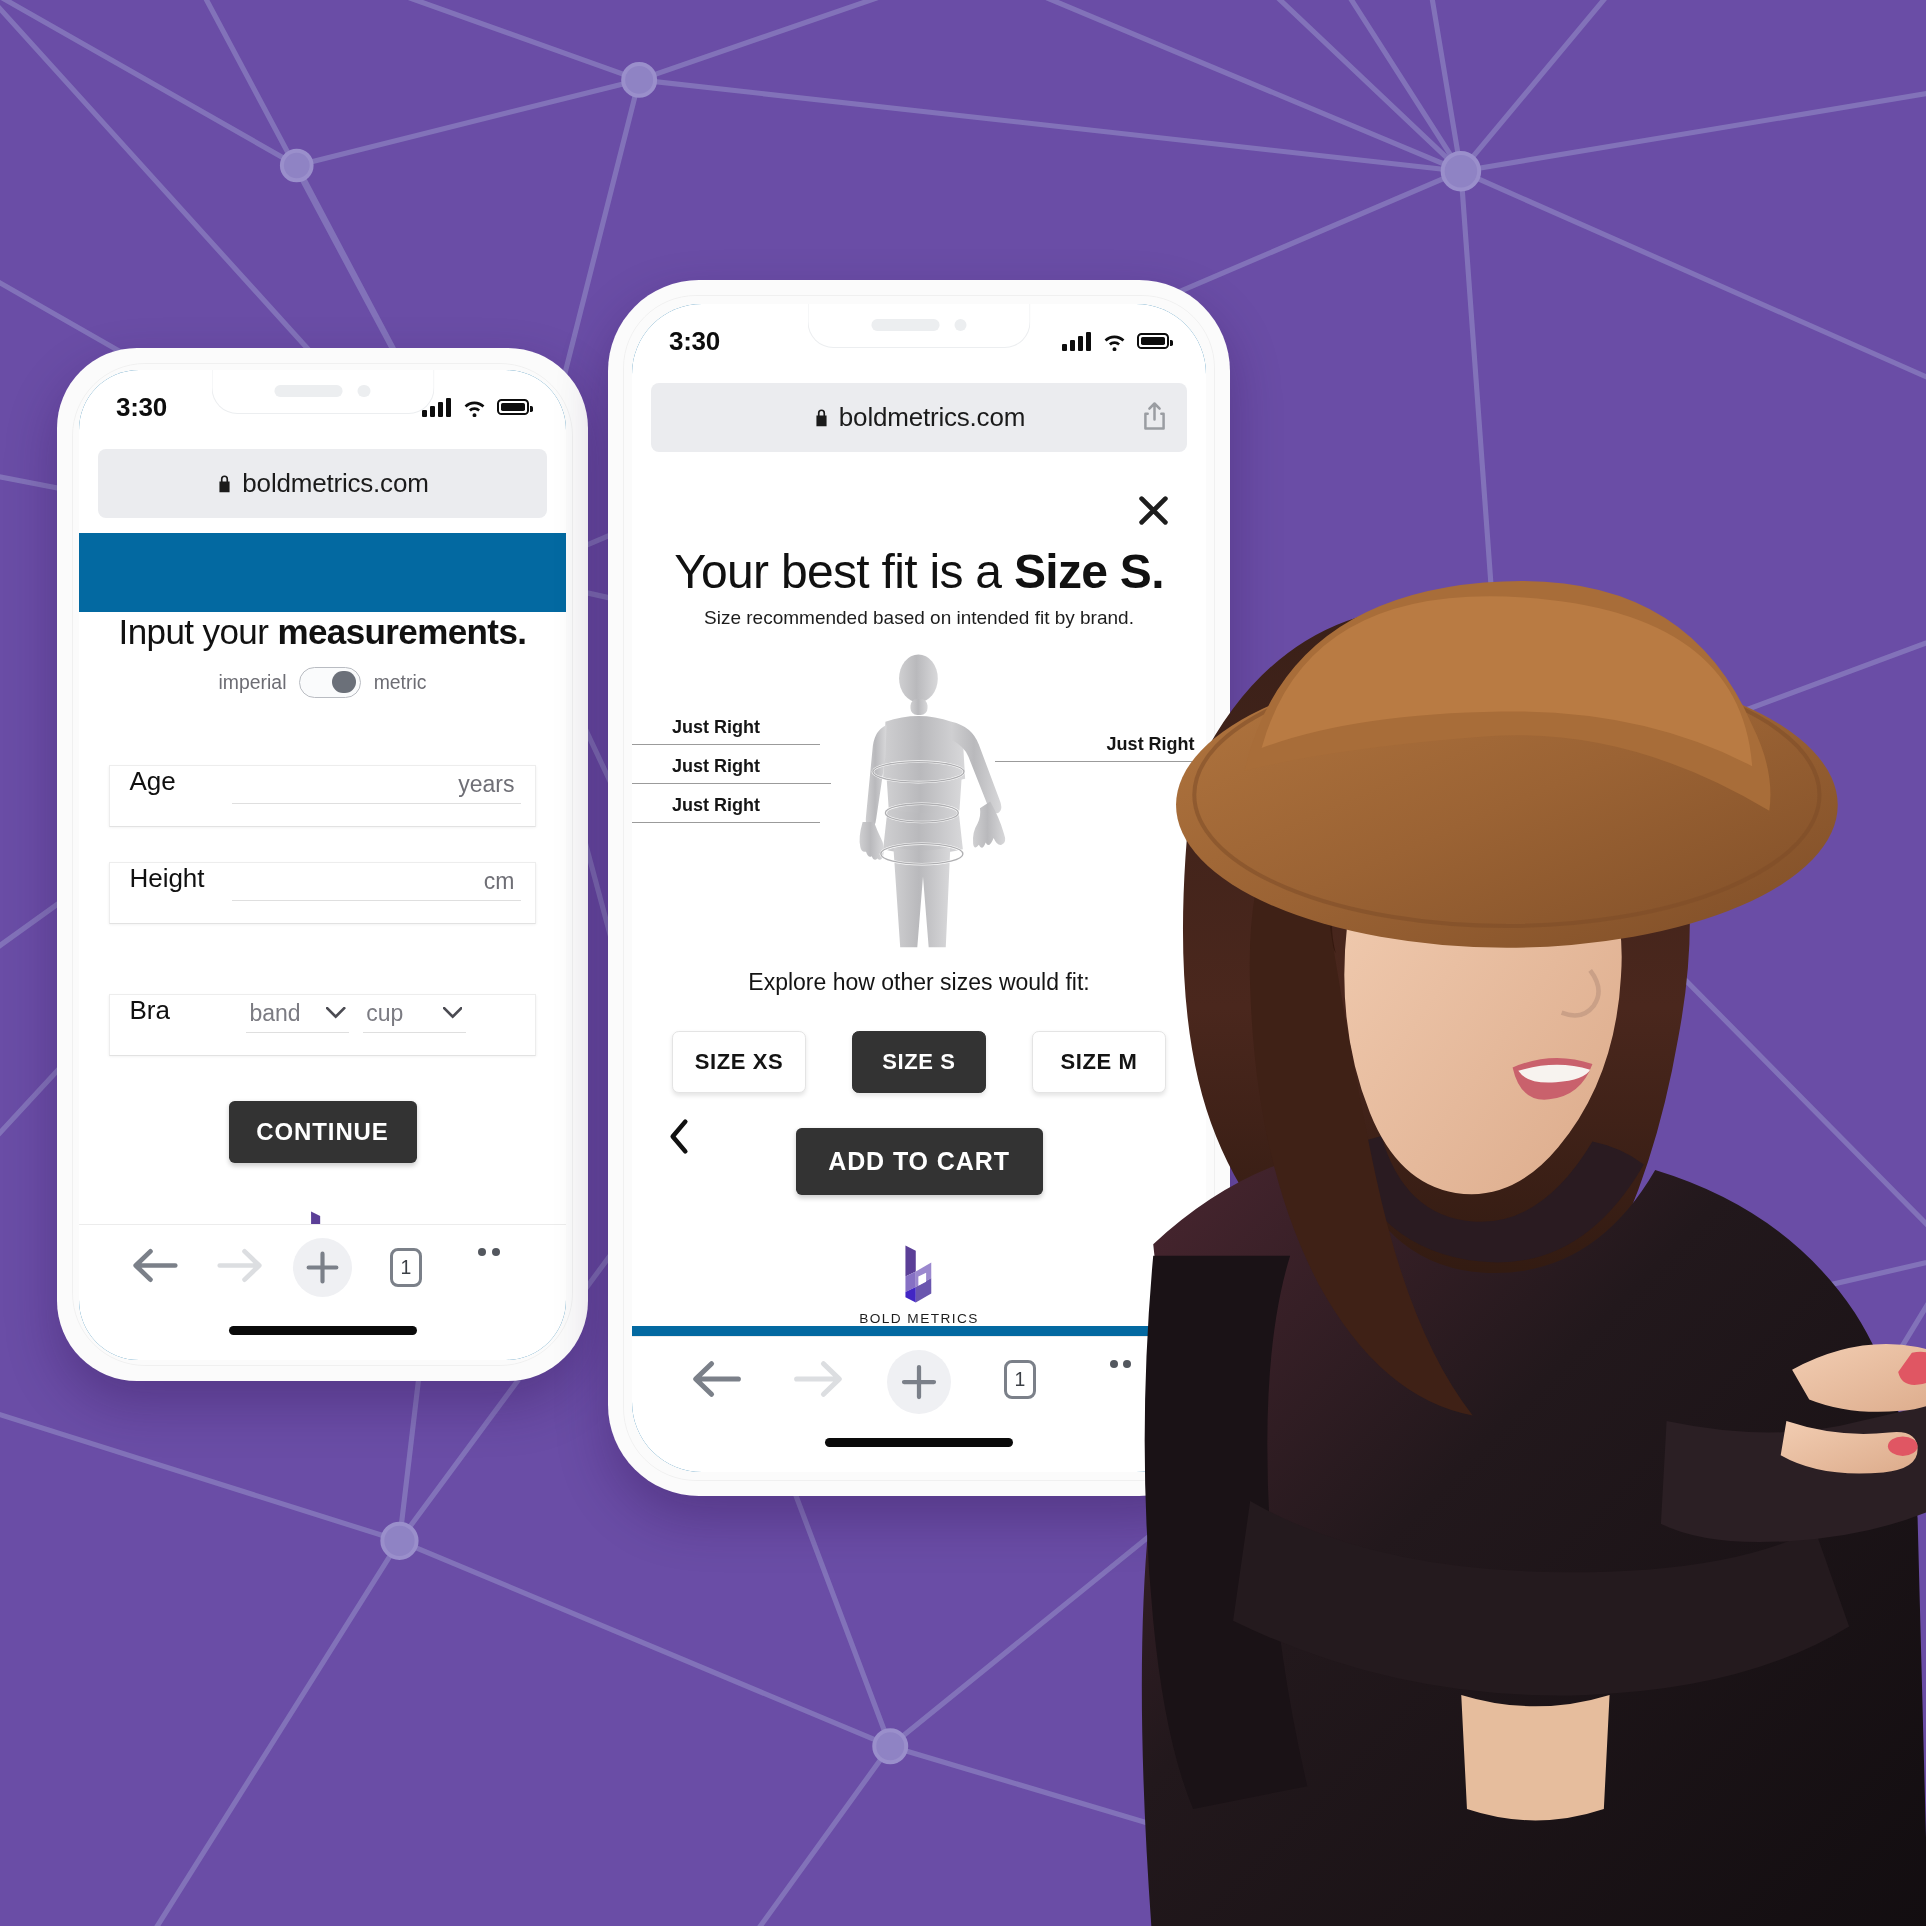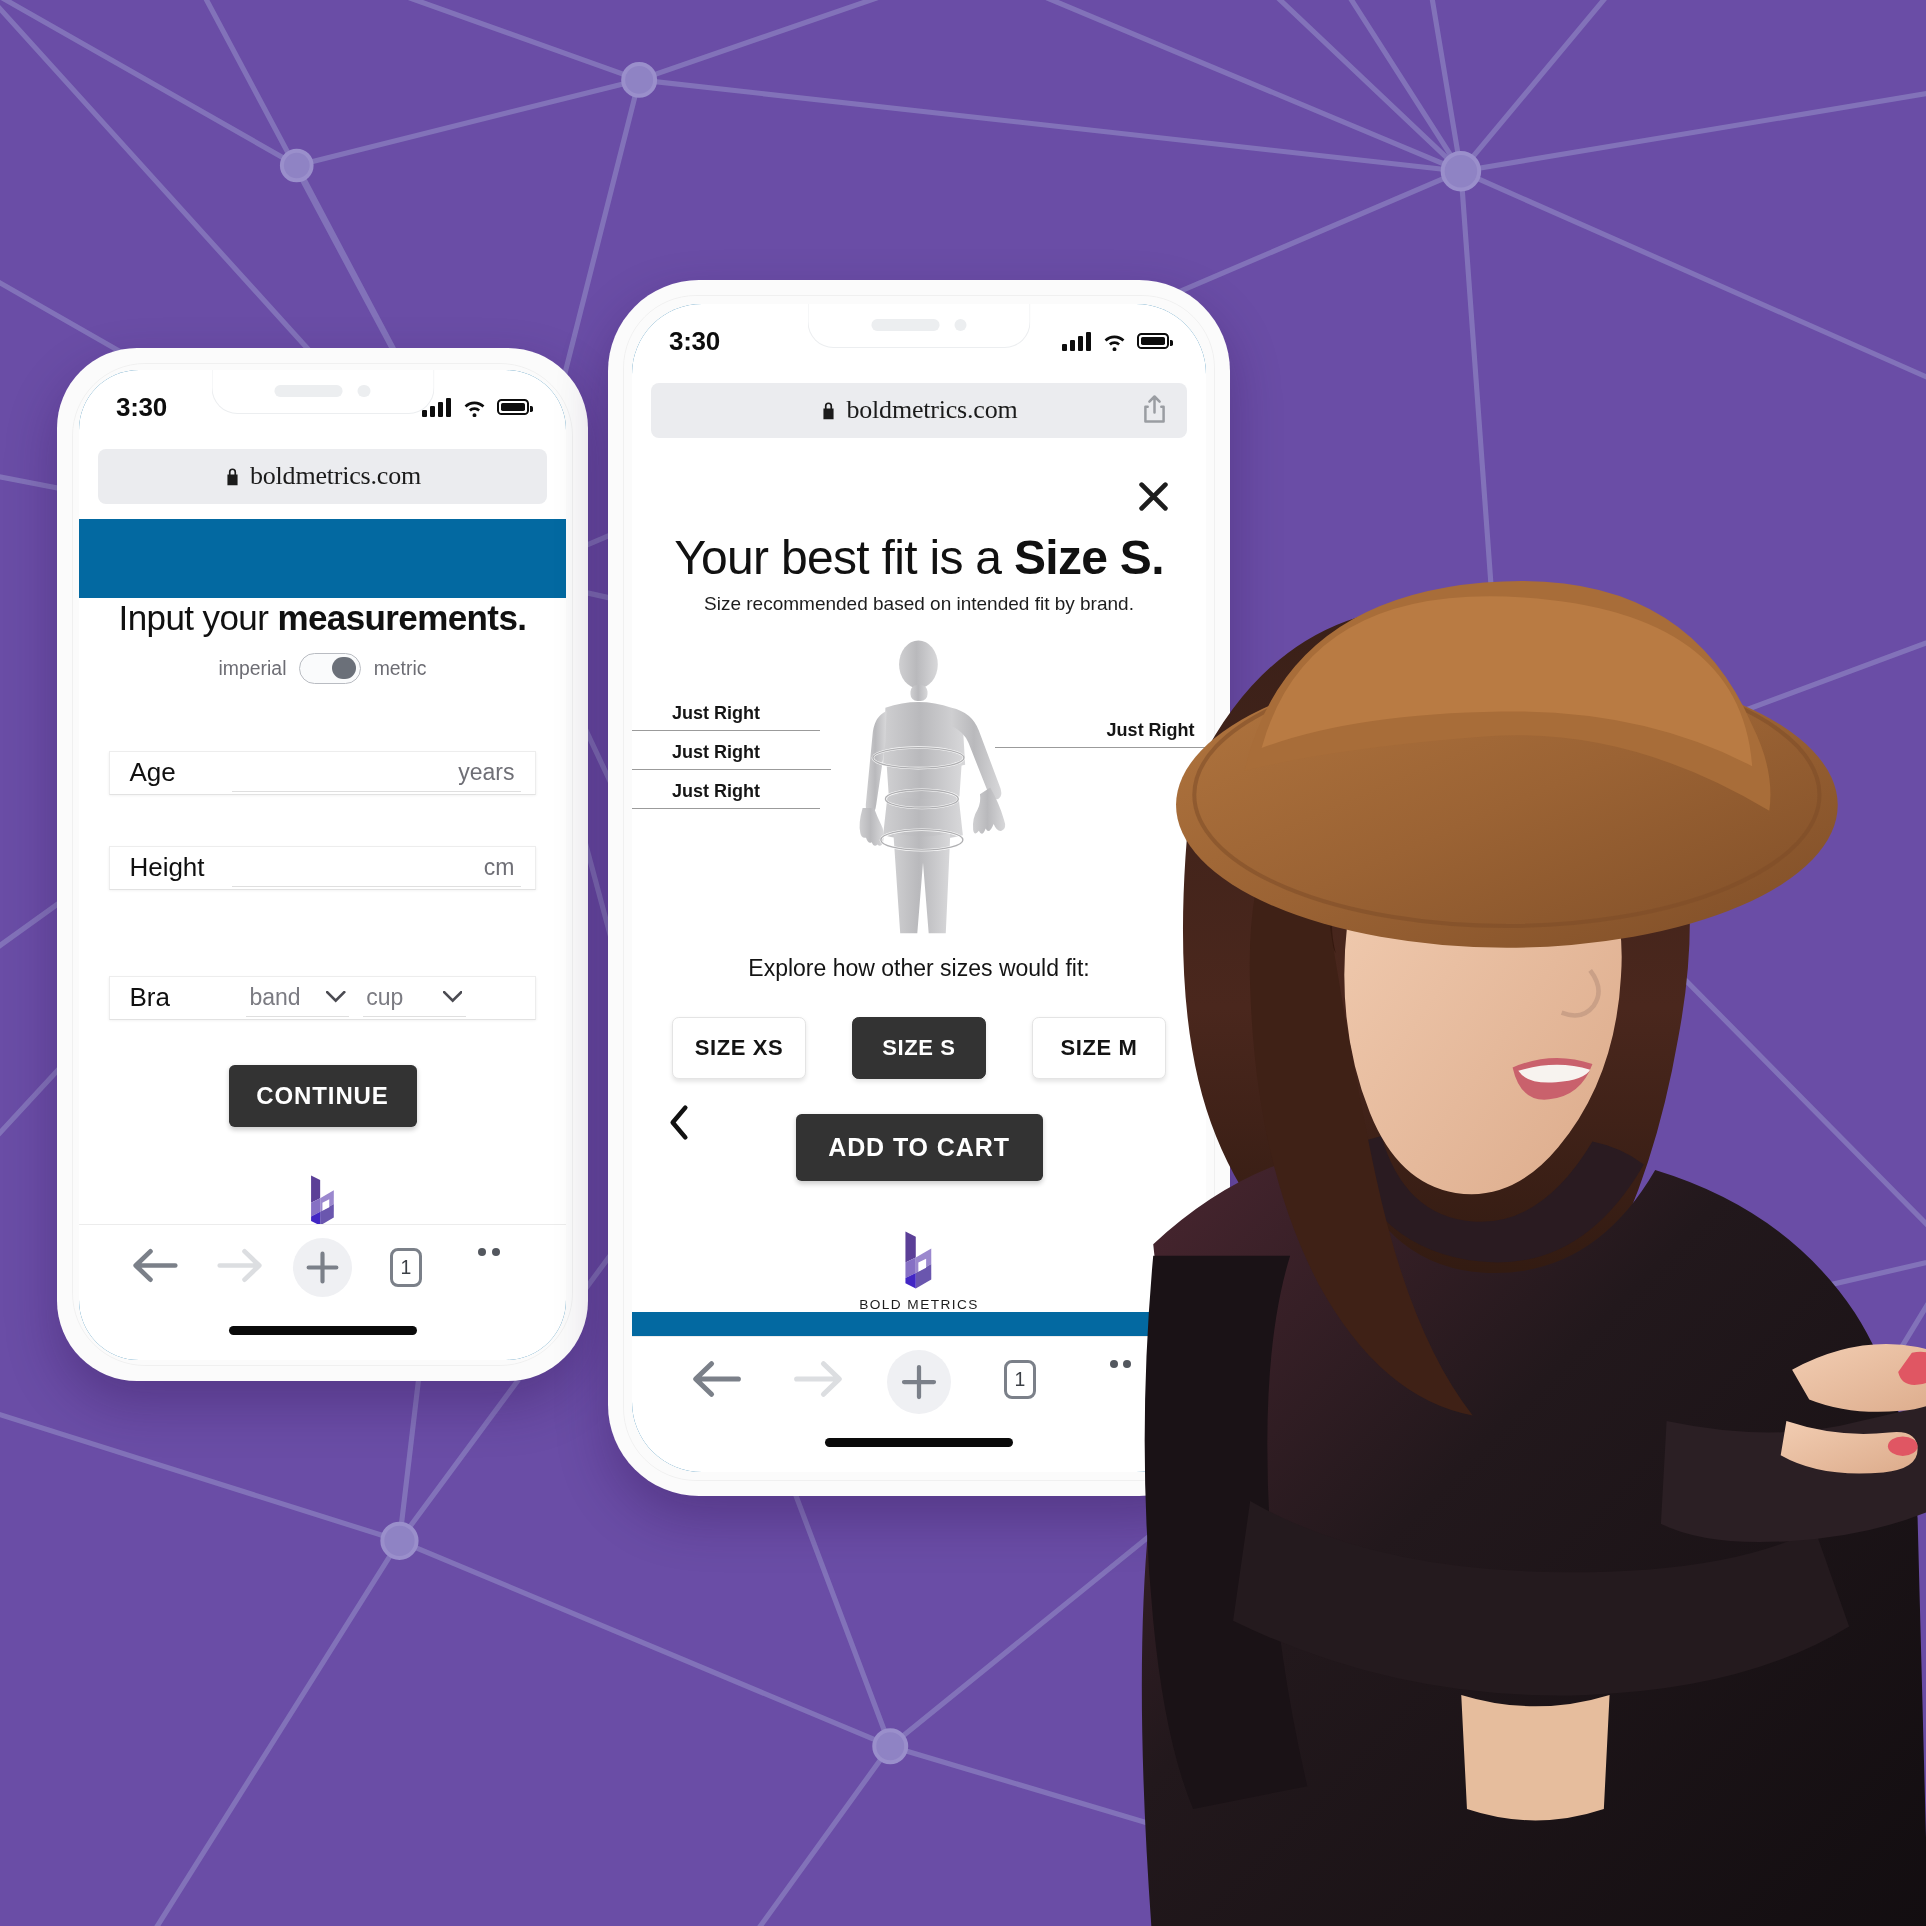--- a/index.html
+++ b/index.html
@@ -62,23 +62,23 @@
   .bars i { width:5.1px; background:#0d0d0d; border-radius:1.1px; display:block; }
   .bars i:nth-child(1){height:6.8px}.bars i:nth-child(2){height:11px}
   .bars i:nth-child(3){height:15px}.bars i:nth-child(4){height:19px}
   .battery { width:32px; height:16px; border:2.3px solid #0d0d0d; border-radius:4.6px; position:relative; }
   .battery::after{content:"";position:absolute;right:-5.7px;top:4.6px;width:2.9px;height:6.8px;background:#0d0d0d;border-radius:0 1.7px 1.7px 0;}
   .battery i{position:absolute;inset:1.7px;background:#0d0d0d;border-radius:1.7px;display:block;}
 
   
   .urlbar-wrap { background:#fff; padding: 4.6px 19.4px 15px 19.4px; }
   .urlbar {
-    height: 55px; background:#ebecef; border-radius: 8px;
+    height: 69px; background:#ebecef; border-radius: 8px;
     display:flex; align-items:center; justify-content:center;
-    position:relative; padding: 0 23px; font-family: Liberation Serif, serif;
+    position:relative; padding: 0 23px;
   }
   .urlbar .lock { margin-right: 9px; display:flex; }
   .urlbar .url { font-size: 26px; color:#1b1b1b; letter-spacing:-0.2px; }
   .urlbar .share { position:absolute; right: 19.4px; top:50%; transform:translateY(-50%); }
 
   
   .page { background:#fff; position:relative; }
 
   
   .form-title {
@@ -93,24 +93,24 @@
   .toggle {
     width: 62px; height: 31px; border-radius: 17px;
     background:#fafbfc; border: 1.7px solid #b9bcc2; position:relative;
   }
   .toggle .knob {
     position:absolute; right: 4px; top:50%; transform:translateY(-50%);
     width: 24px; height: 22px; border-radius: 12.6px; background:#6b7079;
   }
 
   .field-card {
-    margin: 0 30px 16px 30px; background:#fff;
+    margin: 0 30px 0 30px; background:#fff;
     border: 0.6px solid #ededed; border-bottom-color:#e2e2e2;
     box-shadow: 0 1.1px 2.9px rgba(0,0,0,.07);
-    height: 44px; display:flex; align-items:center; padding: 0 0 0 19.4px;
+    height: 62px; display:flex; padding: 0 0 0 19.4px;
   }
   .field-card .lbl { font-size: 26px; color:#101010; min-width: 103px; }
   .field-line {
     flex:1; border-bottom:1.1px solid #dfdfdf; height: 38px;
     display:flex; align-items:center; justify-content:flex-end;
     padding-right: 6.8px; margin-right: 13.7px;
   }
   .field-line .unit { font-size: 23px; color:#6f6f76; }
   .bra-line {
     width: 103px; border-bottom:1.1px solid #dfdfdf; height:38px;

